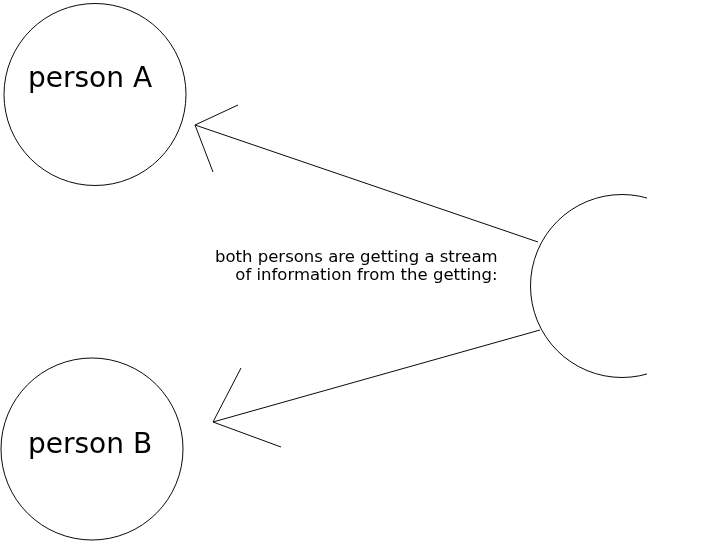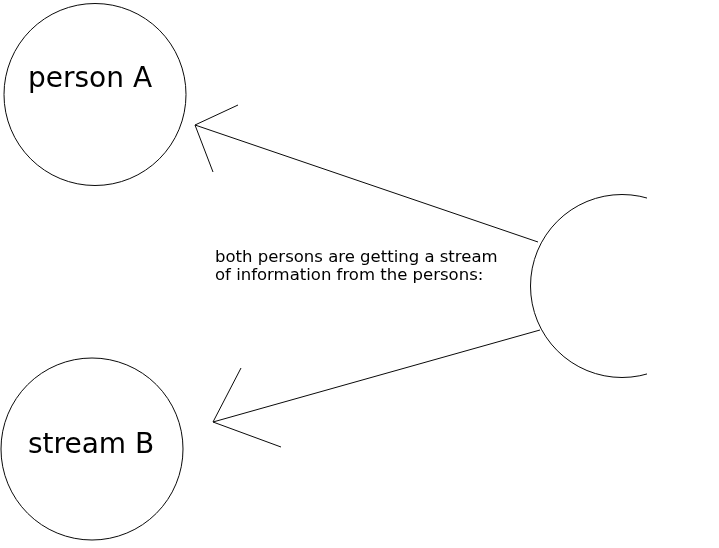--- a/index.html
+++ b/index.html
@@ -42,20 +42,21 @@
   #label-person-b { left: 28px;  top: 430px; }
   #label-source   { left: 559px; top: 250px; }
   .annotation {
     position: absolute;
     left: 215px;
     top: 248px;
     font-size: 16.5px;
     line-height: 18px;
     color: #000000;
     white-space: nowrap;
+    text-align: right;
   }
 </style>
 </head>
 <body>
 
 <div class="canvas">
 
   <svg class="diagram-svg" viewBox="0 0 719 548" xmlns="http://www.w3.org/2000/svg">
 
     <circle cx="95" cy="94.5" r="91"></circle>
@@ -66,21 +67,21 @@
     <line x1="195" y1="125" x2="238" y2="105"></line>
     <line x1="195" y1="125" x2="213" y2="172"></line>
 
     <line x1="540" y1="330" x2="213" y2="422"></line>
     <line x1="213" y1="422" x2="241" y2="368"></line>
     <line x1="213" y1="422" x2="281" y2="447"></line>
   </svg>
 
   <div class="node-label" id="label-person-a">person A</div>
 
-  <div class="node-label" id="label-person-b">stream B</div>
+  <div class="node-label" id="label-person-b">person B</div>
 
 
   <div class="annotation">
     <div>both persons are getting a stream</div>
-    <div>of information from the persons:</div>
+    <div>of information from the getting:</div>
   </div>
 
 </div>
 
 </body></html>

